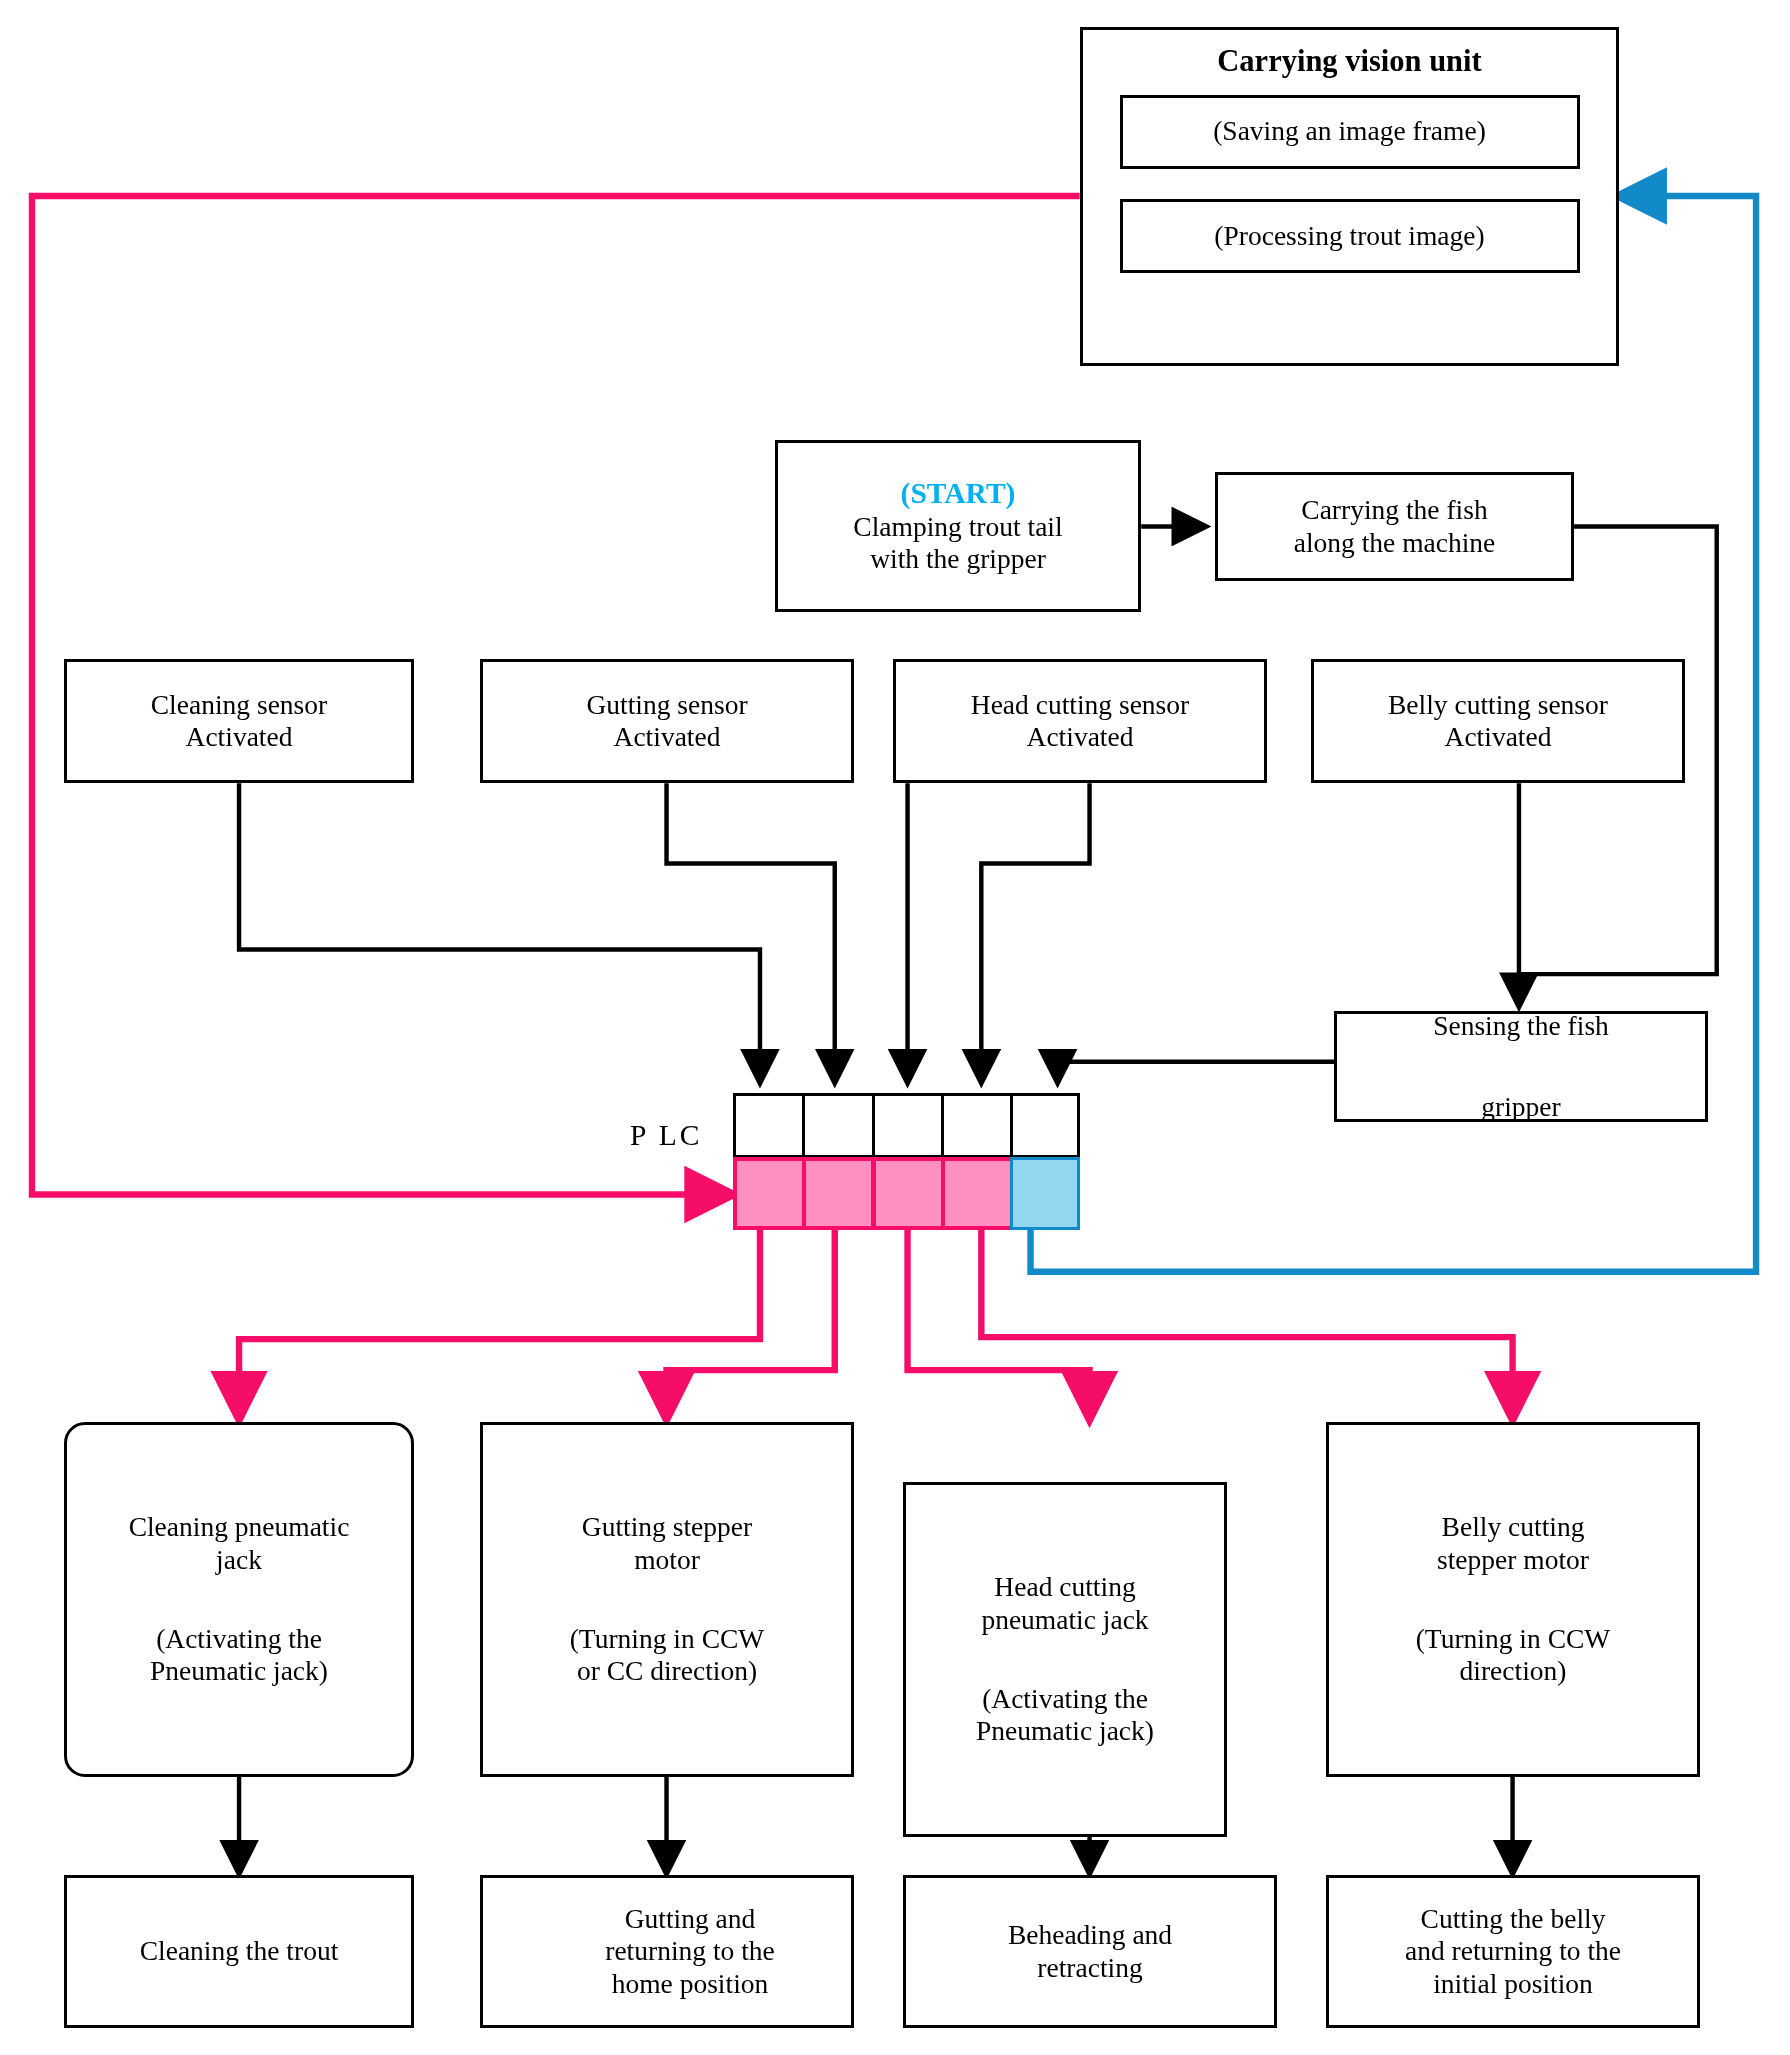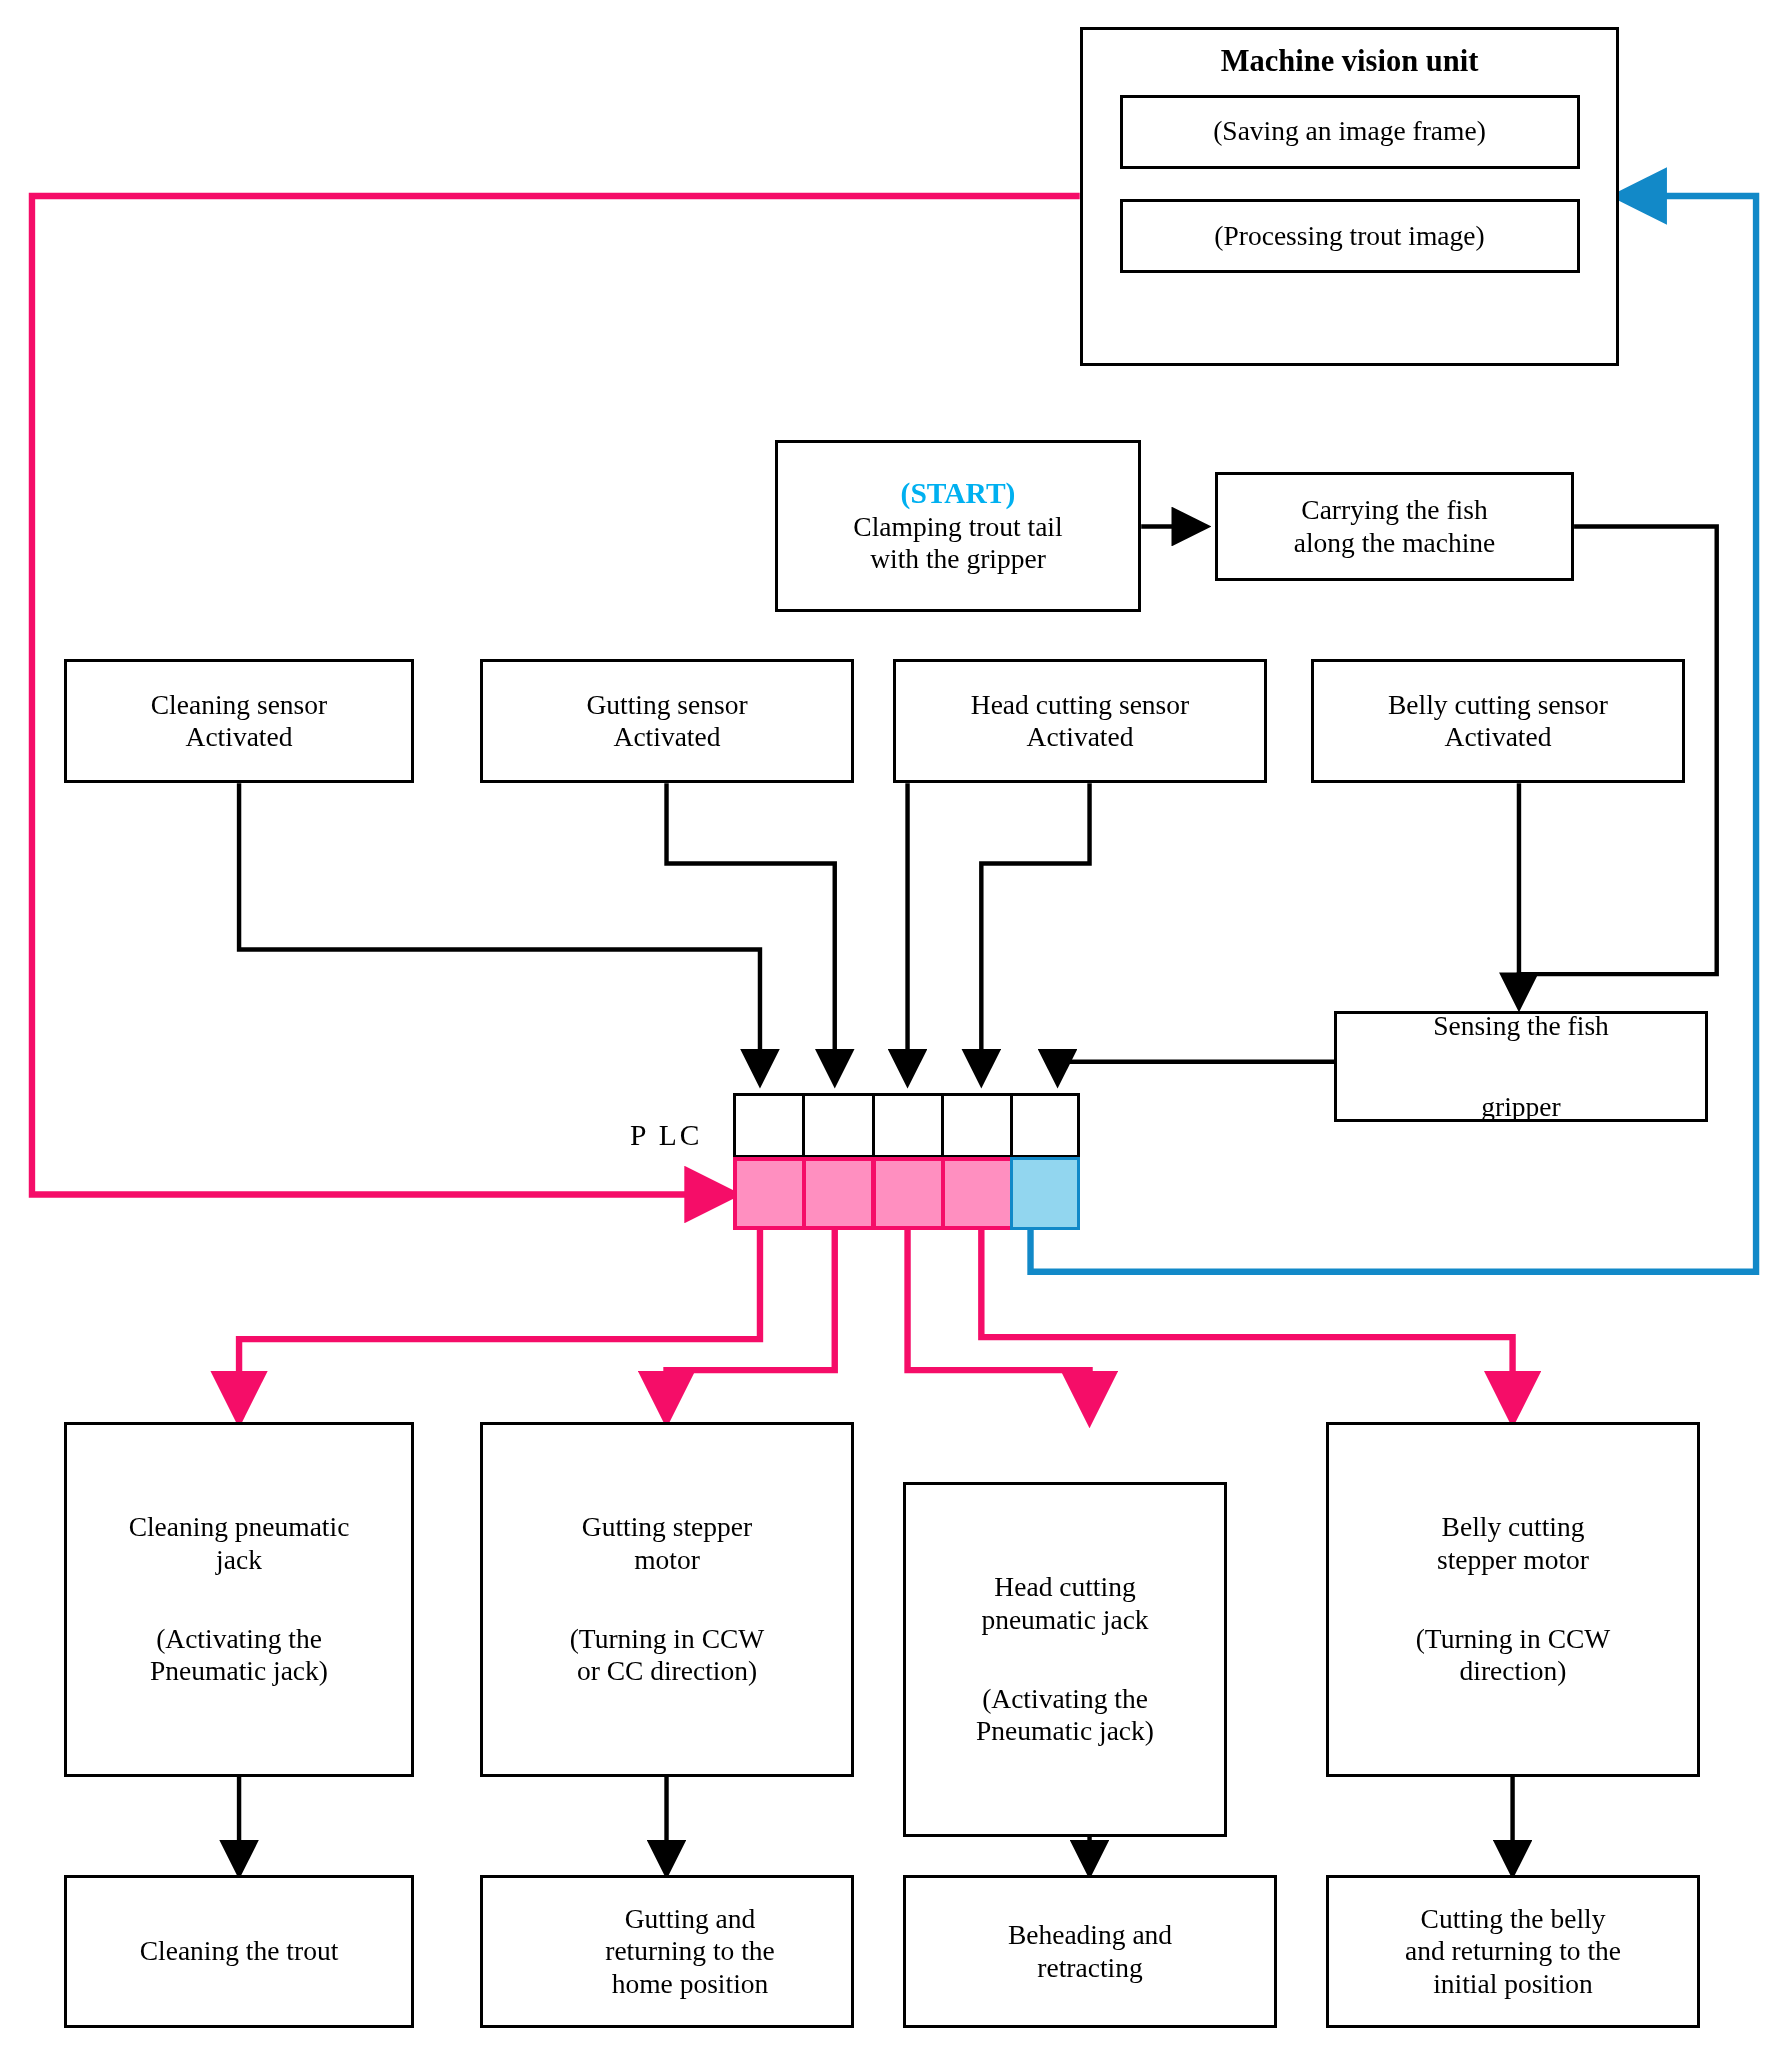--- a/index.html
+++ b/index.html
@@ -74,21 +74,21 @@
       <path d="M1995,2500 L1995,2718 L3075,2718 L3075,2885" marker-end="url(#ahPink)"></path>
     </g>
 
     <g fill="none" stroke="#1289C8" stroke-width="13">
 
       <path d="M2095,2500 L2095,2585 L3570,2585 L3570,398 L3290,398" marker-end="url(#ahBlue)"></path>
     </g>
   </svg>
 
   <div class="node mvu" style="left:1080px;top:27px;width:539px;height:339px;">
-    <div class="mvu-title">Machine vision unit</div>
+    <div class="mvu-title">Carrying vision unit</div>
     <div class="inner-box" style="width:460px;height:74px;margin-bottom:30.5px;">
       <span>(Saving an image frame)</span>
     </div>
     <div class="inner-box" style="width:460px;height:74px;">
       <span>(Processing trout image)</span>
     </div>
   </div>
 
   <div class="node" style="left:775px;top:440px;width:366px;height:172px;">
     <span class="start-tag">(START)</span>
@@ -130,21 +130,21 @@
   <div class="plc-cell" style="left:872px;top:1093px;width:73px;height:65px;border:3.4px solid #000;background:#fff;"></div>
   <div class="plc-cell" style="left:941px;top:1093px;width:73px;height:65px;border:3.4px solid #000;background:#fff;"></div>
   <div class="plc-cell" style="left:1010px;top:1093px;width:70px;height:65px;border:3.4px solid #000;background:#fff;"></div>
 
   <div class="plc-cell" style="left:733px;top:1157px;width:73px;height:73px;border:4.4px solid #F50D68;background:#FF8FC0;"></div>
   <div class="plc-cell" style="left:802px;top:1157px;width:73px;height:73px;border:4.4px solid #F50D68;background:#FF8FC0;"></div>
   <div class="plc-cell" style="left:872px;top:1157px;width:73px;height:73px;border:4.4px solid #F50D68;background:#FF8FC0;"></div>
   <div class="plc-cell" style="left:941px;top:1157px;width:73px;height:73px;border:4.4px solid #F50D68;background:#FF8FC0;"></div>
   <div class="plc-cell" style="left:1010px;top:1157px;width:70px;height:73px;border:3.9px solid #1289C8;background:#92D6EF;"></div>
 
-  <div class="node" style="left:64px;top:1422px;width:350px;height:355px;">
+  <div class="node" style="left:64px;top:1422px;width:350px;height:355px;border-radius:21px;">
     <span class="ln">Cleaning pneumatic</span>
     <span class="ln">jack</span>
     <span class="gap"></span>
     <span class="gap"></span>
     <span class="ln">(Activating the</span>
     <span class="ln">Pneumatic jack)</span>
   </div>
 
   <div class="node" style="left:480px;top:1422px;width:374px;height:355px;">
     <span class="ln">Gutting stepper</span>

